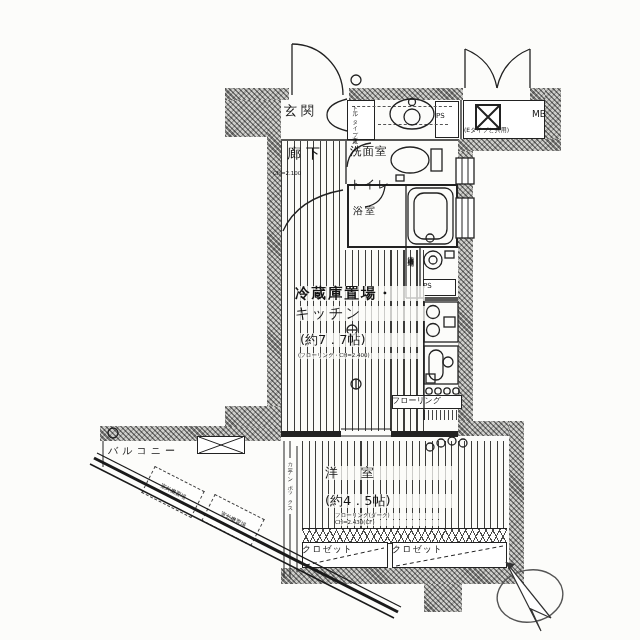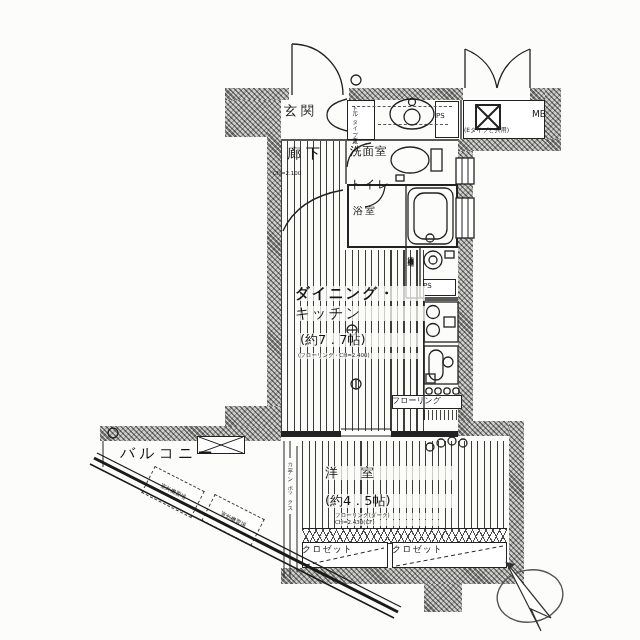--- a/index.html
+++ b/index.html
@@ -177,25 +177,25 @@
 <div class="lbl c" style="left:287px;top:146px;width:48px;font-size:14px;letter-spacing:5px;">廊下</div>
 <div class="lbl" style="left:273px;top:171px;font-size:5.5px;">CH=2.100</div>
 <div class="lbl" style="left:350px;top:145px;font-size:11.5px;letter-spacing:1px;">洗面室</div>
 <div class="lbl" style="left:350px;top:160px;font-size:11.5px;letter-spacing:2px;margin-top:18px;">トイレ</div>
 <div class="lbl" style="left:353px;top:206px;font-size:10px;letter-spacing:2px;">浴室</div>
 <div class="lbl vtext" style="left:407px;top:251px;height:46px;font-size:6.5px;">洗濯機置場</div>
 <div class="lbl c" style="left:436px;top:113px;width:22px;font-size:7px;">PS</div>
 <div class="lbl c" style="left:423px;top:283px;width:33px;font-size:7px;">PS</div>
 <div class="lbl" style="left:507px;top:110px;font-size:9px;padding-left:25px;">MB</div>
 <div class="lbl c" style="left:464px;top:127px;width:80px;font-size:6px;">(Eタイプと共用)</div>
-<div class="lbl c" style="left:295px;top:286px;width:130px;font-size:14.5px;letter-spacing:2px;font-weight:600;background:rgba(252,252,250,.75);">ダイニング・</div>
+<div class="lbl c" style="left:295px;top:286px;width:130px;font-size:14.5px;letter-spacing:2px;font-weight:600;background:rgba(252,252,250,.75);">冷蔵庫置場・</div>
 <div class="lbl c" style="left:295px;top:306px;width:130px;font-size:14.5px;letter-spacing:2px;font-weight:400;background:rgba(252,252,250,.75);">キッチン</div>
 <div class="lbl c" style="left:300px;top:333px;width:120px;font-size:13px;background:rgba(252,252,250,.75);">(約7．7帖)</div>
 <div class="lbl c" style="left:298px;top:353px;width:124px;font-size:5.5px;background:rgba(252,252,250,.7);">(フローリング・CH=2.400)</div>
 <div class="lbl c" style="left:392px;top:397px;width:70px;font-size:8px;">フローリング</div>
 <div class="lbl c" style="left:325px;top:466px;width:130px;font-size:13px;letter-spacing:5px;background:rgba(252,252,250,.75);">洋　室</div>
 <div class="lbl c" style="left:325px;top:494px;width:130px;font-size:13px;background:rgba(252,252,250,.75);">(約4．5帖)</div>
 <div class="lbl c" style="left:335px;top:513px;width:110px;font-size:5.5px;background:rgba(252,252,250,.7);">フローリング(ダーク)</div>
 <div class="lbl c" style="left:335px;top:520px;width:110px;font-size:5.5px;background:rgba(252,252,250,.7);">CH=2.430(CF)</div>
 <div class="lbl c" style="left:302px;top:545px;width:86px;font-size:9px;letter-spacing:1px;">クロゼット</div>
 <div class="lbl c" style="left:392px;top:545px;width:115px;font-size:9px;letter-spacing:1px;">クロゼット</div>
-<div class="lbl" style="left:108px;top:446px;font-size:15px;letter-spacing:4px;margin-left:12px;">バルコニー</div>
+<div class="lbl" style="left:108px;top:446px;font-size:10px;letter-spacing:4px;">バルコニー</div>
 <div class="lbl vtext" style="left:287px;top:458px;height:56px;font-size:5.5px;background:#fcfcfa;">カーテンボックス</div>
 
 </body></html>

